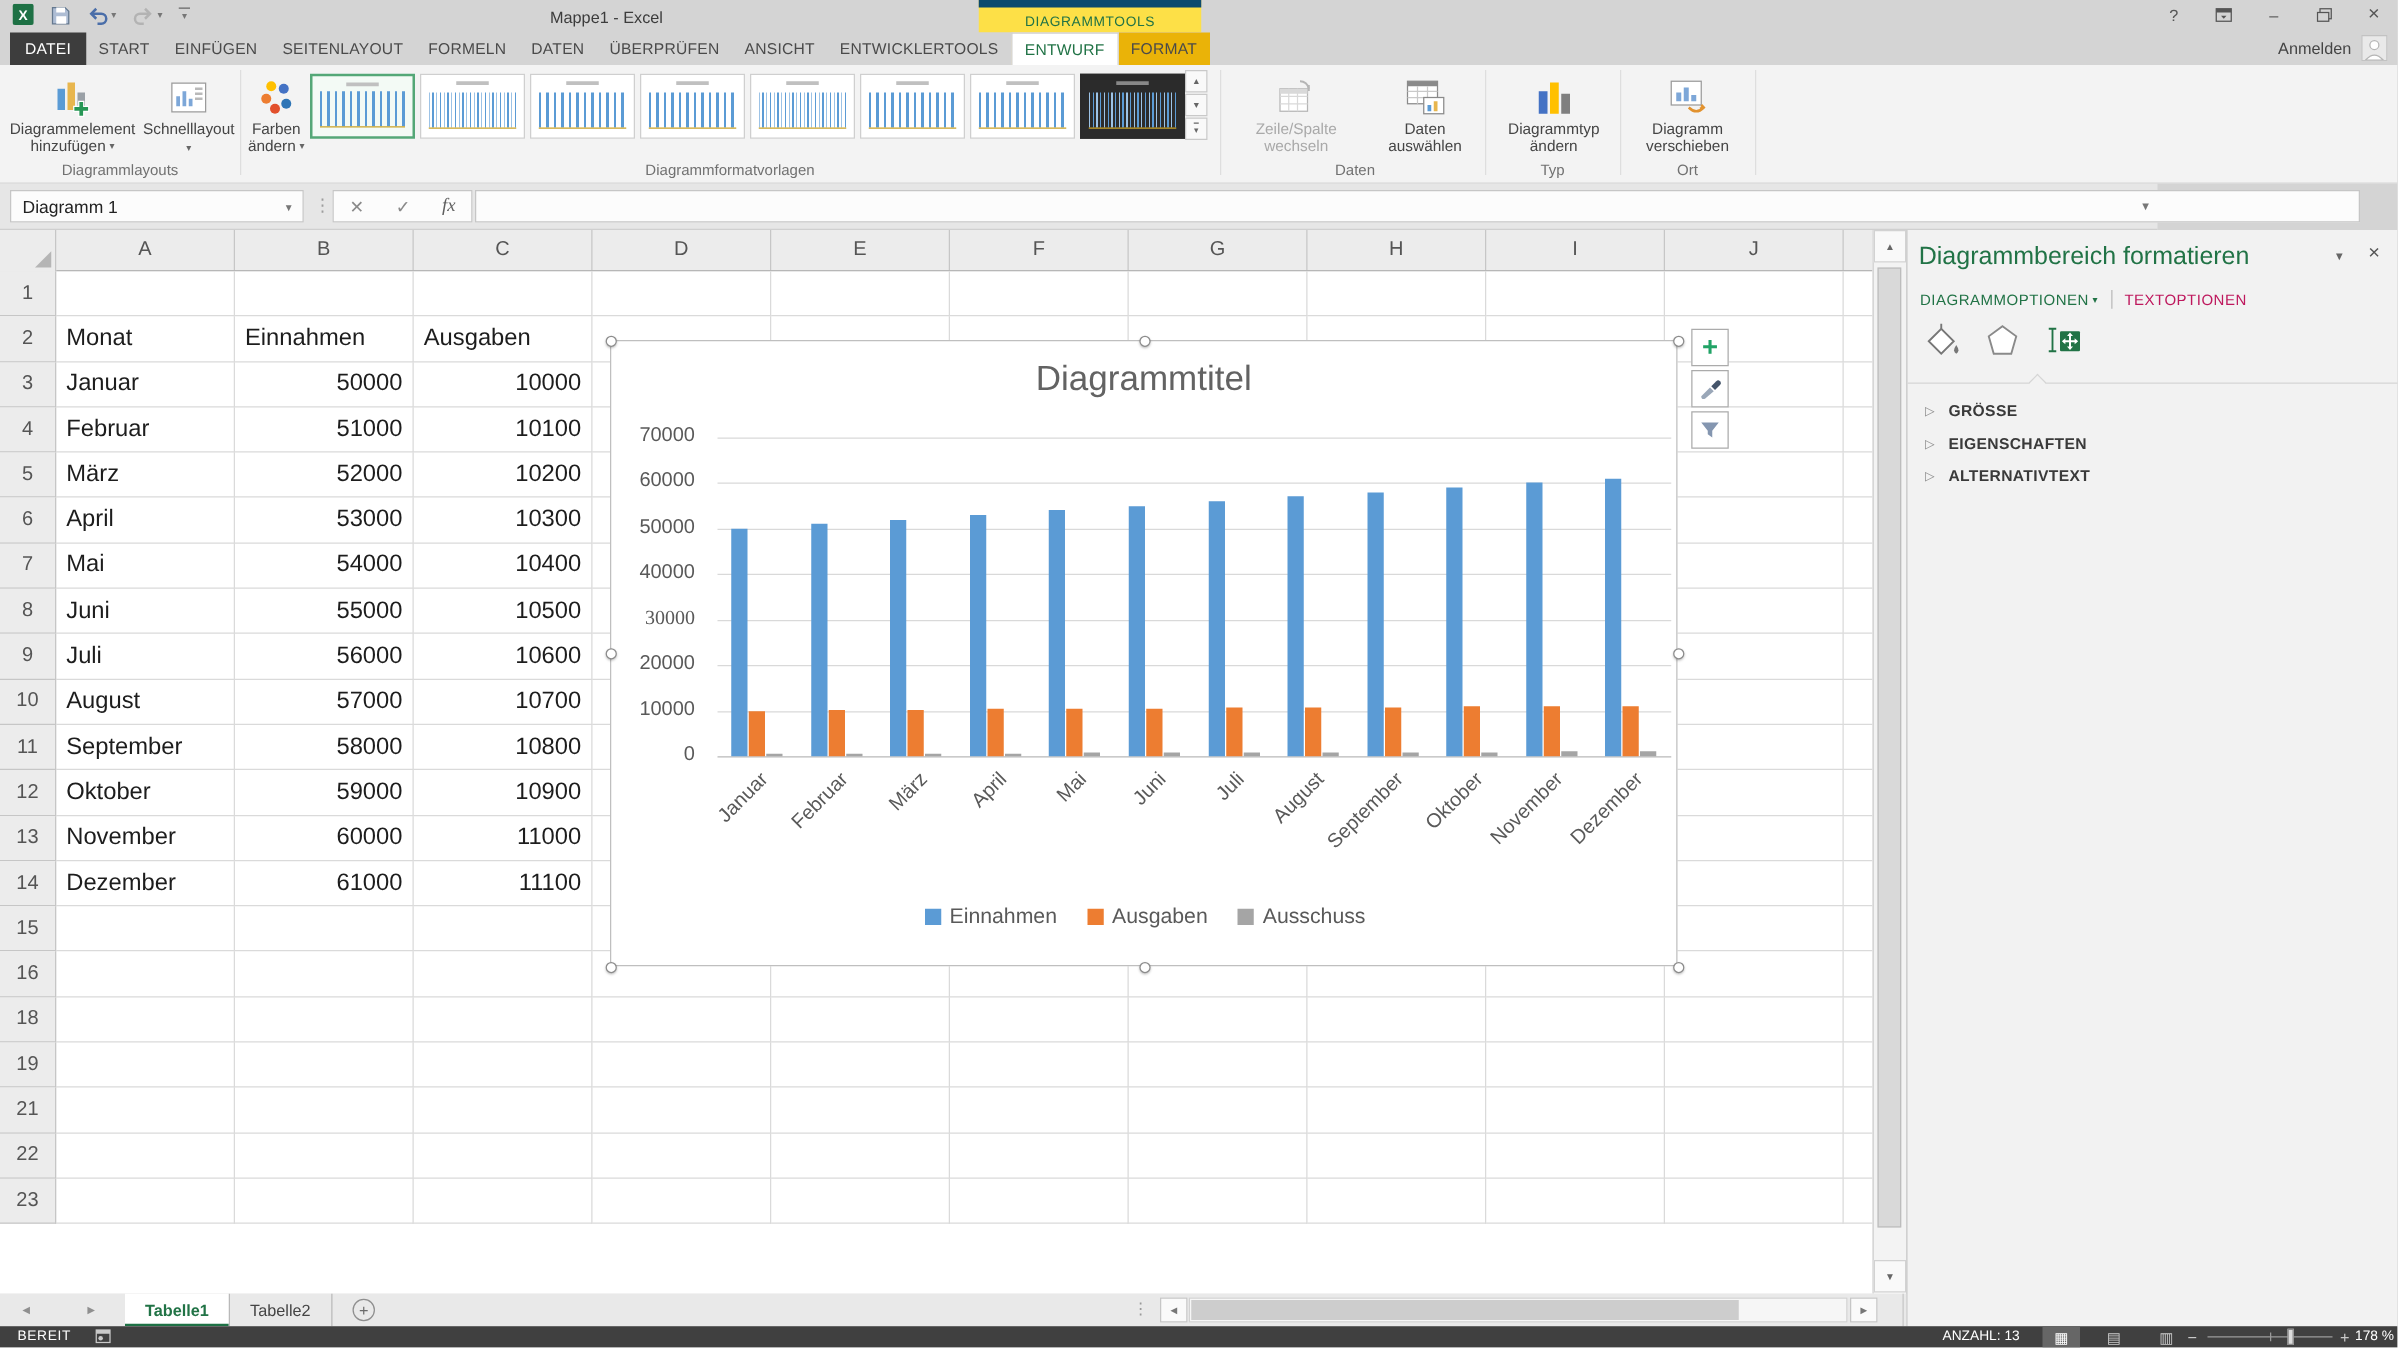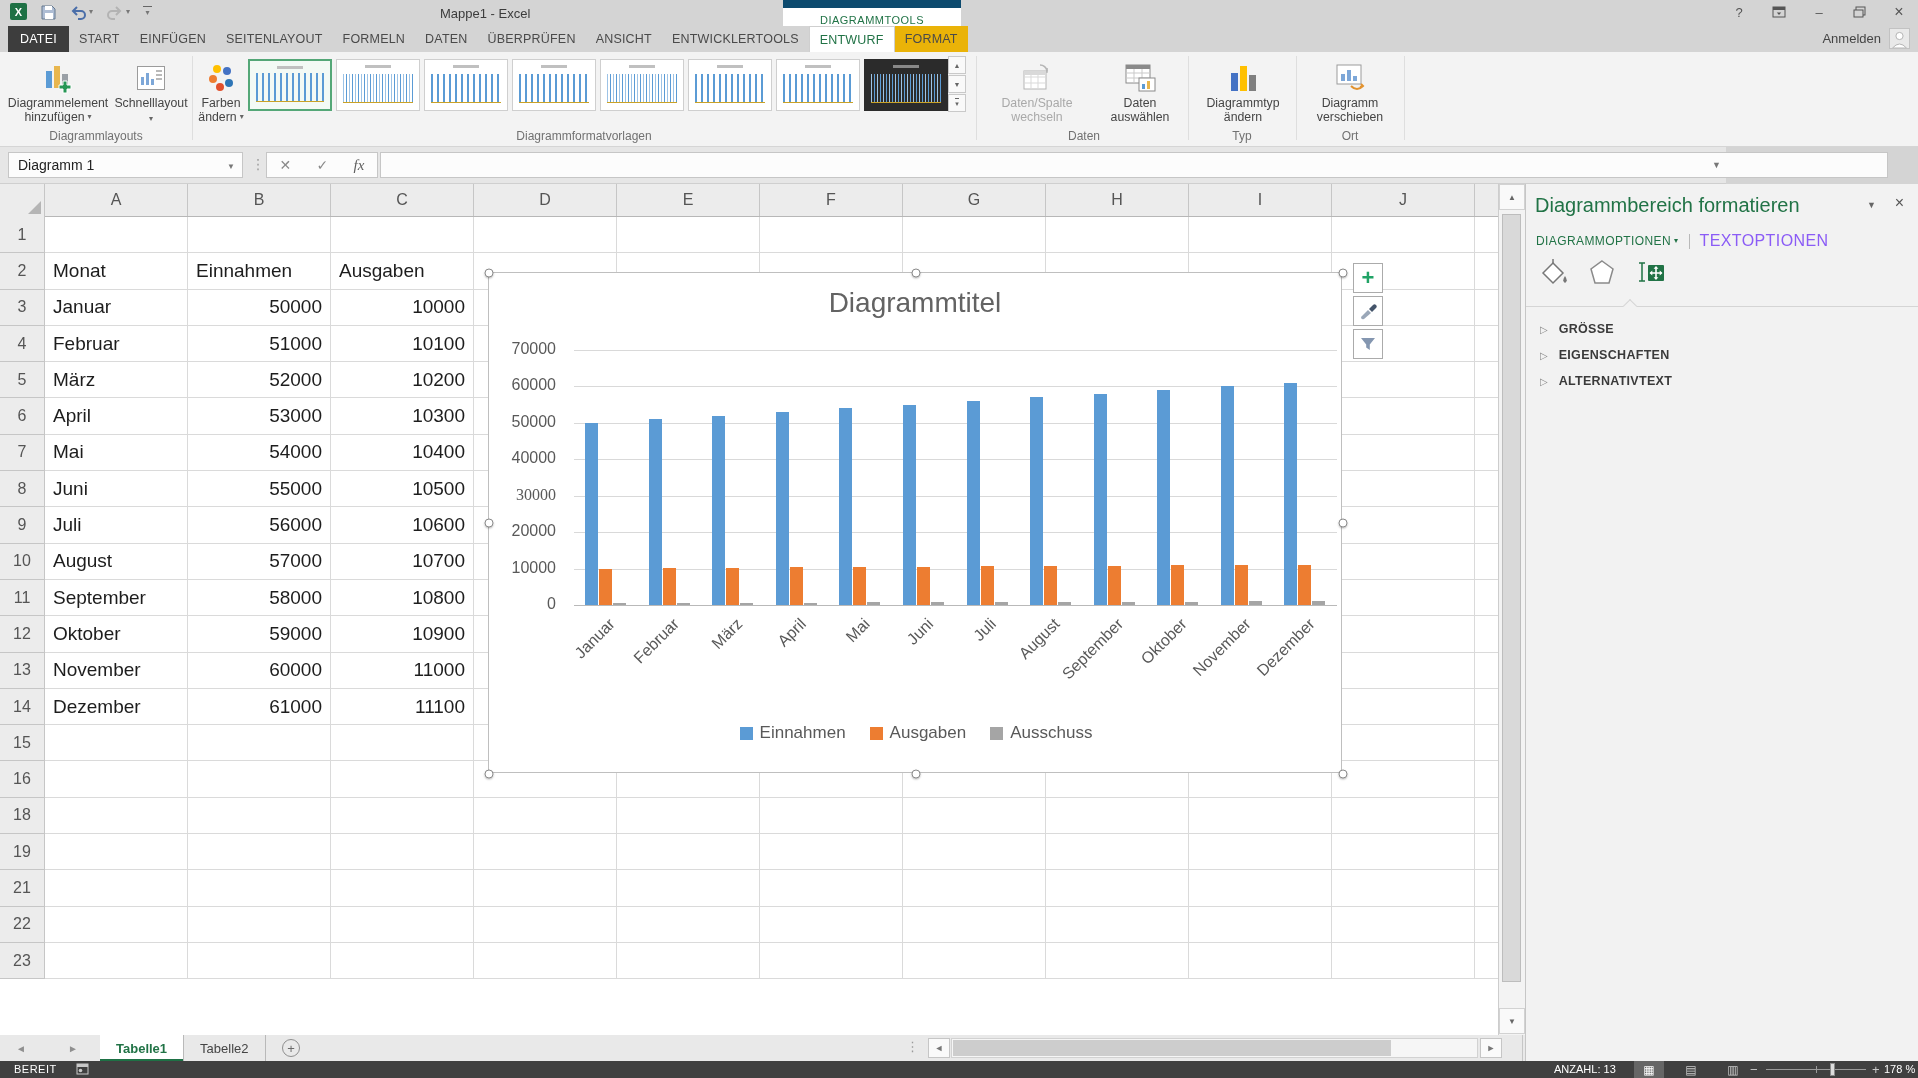--- a/index.html
+++ b/index.html
@@ -5,21 +5,21 @@
 *{margin:0;padding:0;box-sizing:border-box}
 html,body{width:1918px;height:1078px;overflow:hidden;font-family:"Liberation Sans",sans-serif;background:#d4d4d4}
 .app{position:relative;width:1918px;height:1078px}
 
 
 .titlebar{position:absolute;left:0;top:0;width:1918px;height:26px;background:#d4d4d4}
 .qat{position:absolute;left:10px;top:3px;display:flex;align-items:center;gap:13px}
 .qat .qbtn{display:flex;align-items:center;gap:2px;color:#5f6f8f}
 .caret-sm{font-size:8px;color:#777;line-height:8px}
 .win-title{position:absolute;left:440px;top:6px;font-size:13px;color:#3c3c3c}
-.ctxstrip{position:absolute;left:783px;top:0;width:178px;height:26px;background:#ffffff;border-top:8px solid #0c4a6e;text-align:center;font-size:11px;color:#217346;padding-top:6px;letter-spacing:.5px}
+.ctxstrip{position:absolute;left:783px;top:0;width:178px;height:26px;background:#fde047;border-top:6px solid #0c4a6e;text-align:center;font-size:11px;color:#217346;padding-top:6px;letter-spacing:.5px}
 .winctl{position:absolute;right:6px;top:3px;display:flex;gap:14px;align-items:center;color:#555;font-size:13px}
 .winctl .wbtn{width:26px;height:18px;display:flex;align-items:center;justify-content:center}
 
 
 .tabsrow{position:absolute;left:0;top:26px;width:1918px;height:26px;background:#d4d4d4;display:flex;padding-left:8px}
 .rtab{font-size:12.5px;color:#4a4a4a;display:flex;align-items:center;padding:0 10px;letter-spacing:.2px;white-space:nowrap}
 .rtab.file{background:#3d3d3d;color:#fff;padding:0 12px}
 .ctxwrap{display:flex;background:#eab308}
 .rtab.active{background:#fff;color:#217346;border:1px solid #cfcfcf;border-bottom:none}
 .signin{position:absolute;right:8px;top:28px;display:flex;align-items:center;gap:8px;font-size:13px;color:#444}
@@ -96,21 +96,21 @@
 
 
 .panel{position:absolute;left:1525px;top:184px;width:393px;height:877px;background:#f2f2f2;border-left:1px solid #c6c6c6}
 .ptitle{position:absolute;left:9px;top:10px;font-size:20px;color:#217346}
 .pcaret{position:absolute;right:42px;top:16px;color:#666;font-size:9px}
 .pclose{position:absolute;right:14px;top:10px;color:#555;font-size:16px}
 .ptabs{position:absolute;left:10px;top:48px;display:flex;align-items:center}
 .pt1{color:#217346;font-weight:normal;font-size:12px;letter-spacing:.4px}
 .pt1 .caret{color:#217346}
 .ptdiv{width:1px;height:15px;background:#b9b9b9;margin:0 10px}
-.pt2{color:#8b5cf6;font-size:16px;letter-spacing:.4px}
+.pt2{color:#be185d;font-size:12px;letter-spacing:.4px}
 .picons{position:absolute;left:12px;top:72px;display:flex;gap:20px;align-items:center;height:36px}
 .pline{position:absolute;left:0;top:122px;width:393px;height:1px;background:#d5d5d5}
 .pnotch{position:absolute;left:99px;top:117px;width:10px;height:10px;background:#f2f2f2;border-left:1px solid #d5d5d5;border-top:1px solid #d5d5d5;transform:rotate(45deg)}
 .psections{position:absolute;left:14px;top:132px;right:10px}
 .psec{display:flex;align-items:center;height:26px;gap:11px}
 .parrow{color:#8a8a8a;font-size:10px}
 .pstxt{font-size:12.5px;font-weight:bold;color:#3a3a3a;letter-spacing:.3px}
 
 
 .tabbar{position:absolute;left:0;top:1035px;width:1525px;height:26px;background:#e9e9e9}
@@ -315,21 +315,21 @@
     <div class="bigbtn disabled" style="left:982px;width:110px">
       <span class="bicon">
         <svg width="32" height="32">
             <path d="M19 3 a7 7 0 0 1 7 6" fill="none" stroke="#b5b5b5" stroke-width="1.6"></path>
             <path d="M26 6 v4 h-4" fill="none" stroke="#b5b5b5" stroke-width="1.6"></path>
             <rect x="3" y="9" width="22" height="18" fill="#fff" stroke="#b5b5b5"></rect>
             <path d="M3 15 h22 M3 21 h22 M10 9 v18 M17 9 v18" stroke="#d9d9d9"></path>
             <rect x="3" y="9" width="22" height="4" fill="#d9d9d9"></rect>
           </svg>
       </span>
-      <span>Daten/Spalte wechseln</span>
+      <span>Zeile/Spalte wechseln</span>
     </div>
     <div class="bigbtn" style="left:1096px;width:88px">
       <span class="bicon">
         <svg width="34" height="32">
             <rect x="3" y="3" width="24" height="18" fill="#fff" stroke="#8a8a8a"></rect>
             <rect x="3" y="3" width="24" height="4" fill="#8a8a8a"></rect>
             <path d="M3 11 h24 M3 16 h24 M11 7 v14 M19 7 v14" stroke="#c9c9c9"></path>
             <rect x="16" y="16" width="16" height="13" fill="#fff" stroke="#8a8a8a"></rect>
             <rect x="19" y="22" width="3" height="5" fill="#5b9bd5"></rect>
             <rect x="24" y="19" width="3" height="8" fill="#e8b64e"></rect>

